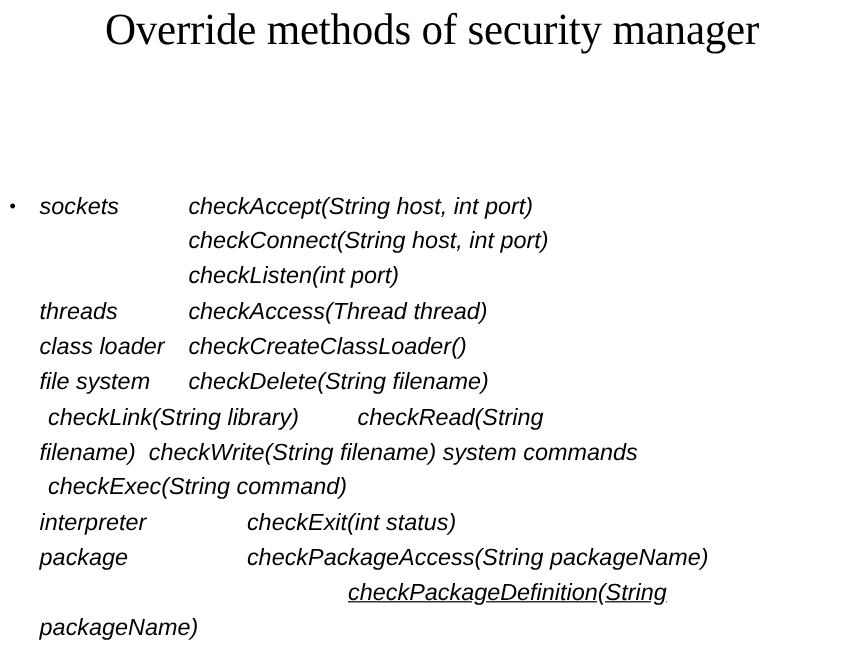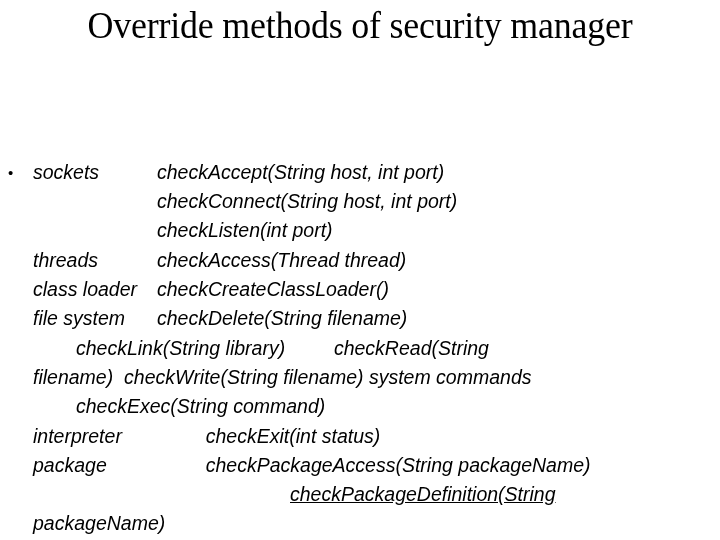--- a/index.html
+++ b/index.html
@@ -55,21 +55,21 @@
   
   .bullet-mark {
     position: absolute;
     left: 8px;
     top: 0;
     font-style: normal;
     font-size: 15px;
     line-height: 29.3px;
   }
   .i33  { padding-left: 33px; }
-  .i76  { padding-left: 76px; }
+  .i76  { padding-left: 40px; }
   .i290 { padding-left: 290px; text-decoration: underline; }
 </style>
 </head>
 <body>
 
 <div id="slide">
 
   <div id="slide-title">Override methods of security manager</div>
 
   <div id="body-block">

